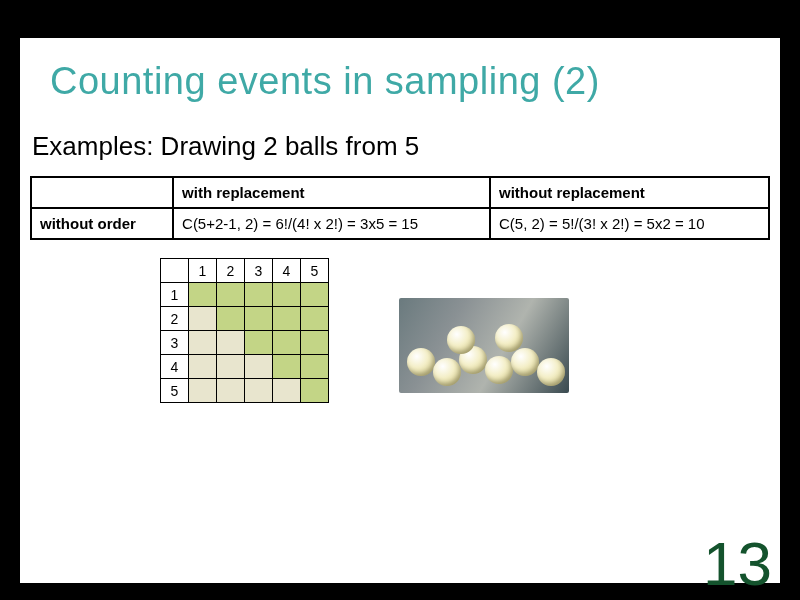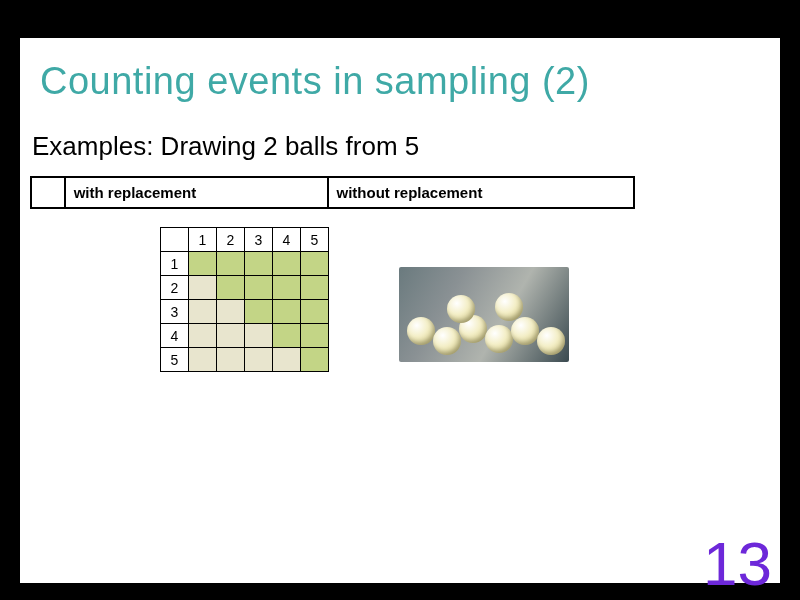--- a/index.html
+++ b/index.html
@@ -16,33 +16,33 @@
     top: 38px;
     left: 20px;
     width: 760px;
     height: 545px;
     background: #fff;
   }
   .title {
     color: #3fa9a6;
     font-size: 38px;
     font-weight: 400;
-    padding: 22px 30px 10px 20px;
+    padding: 22px 30px 10px 30px;
     letter-spacing: 0.5px;
   }
   .subtitle {
     color: #000000;
     font-size: 26px;
     font-weight: 400;
     padding: 18px 30px 8px 12px;
   }
   .main-table {
     margin: 6px 10px 16px 10px;
     border-collapse: collapse;
-    width: 605px;
+    width: 740px;
   }
   .main-table td, .main-table th {
     border: 2px solid #000;
     padding: 6px 8px;
     font-size: 15px;
     text-align: left;
     font-weight: 400;
     vertical-align: middle;
   }
   .main-table th { font-weight: 700; }
@@ -86,38 +86,43 @@
     box-shadow: inset -2px -3px 4px rgba(0,0,0,0.25);
     font-size: 9px;
     color: #333;
     display: flex; align-items: center; justify-content: center;
   }
   .pagenum {
     position: absolute;
     right: 8px;
     bottom: -12px;
     font-size: 62px;
-    color: #6d28d9;
+    color: #14532d;
     font-weight: 300;
     line-height: 1;
   }
 </style>
 </head>
 <body>
 
 <div class="slide">
   <div class="title">Counting events in sampling (2)</div>
   <div class="subtitle">Examples: Drawing 2 balls from 5</div>
 
   <table class="main-table">
     <tbody>
         <tr>
       <td class="rowhead"></td>
       <th>with replacement</th>
       <th>without replacement</th>
+    </tr>
+    <tr>
+      <td class="rowhead">without order</td>
+      <td>C(5+2-1, 2) = 6!/(4! x 2!) = 3x5 = 15</td>
+      <td>C(5, 2) = 5!/(3! x 2!) = 5x2 = 10</td>
     </tr>
   </tbody>
     </table>
 
   <div class="grid-wrap">
     <table class="grid-table">
       <tbody>
           <tr>
         <td class="corner"></td>
         <td class="hdr">1</td>

